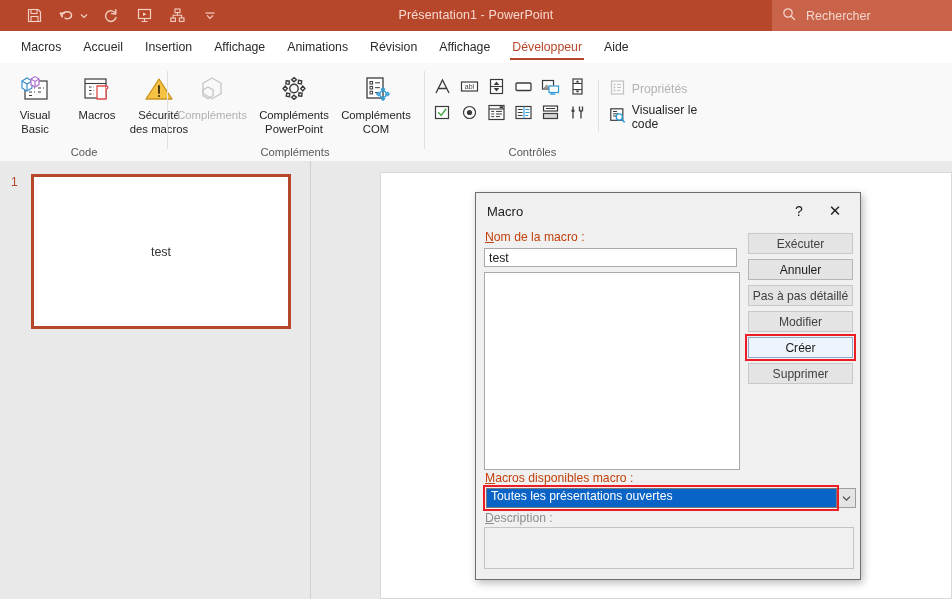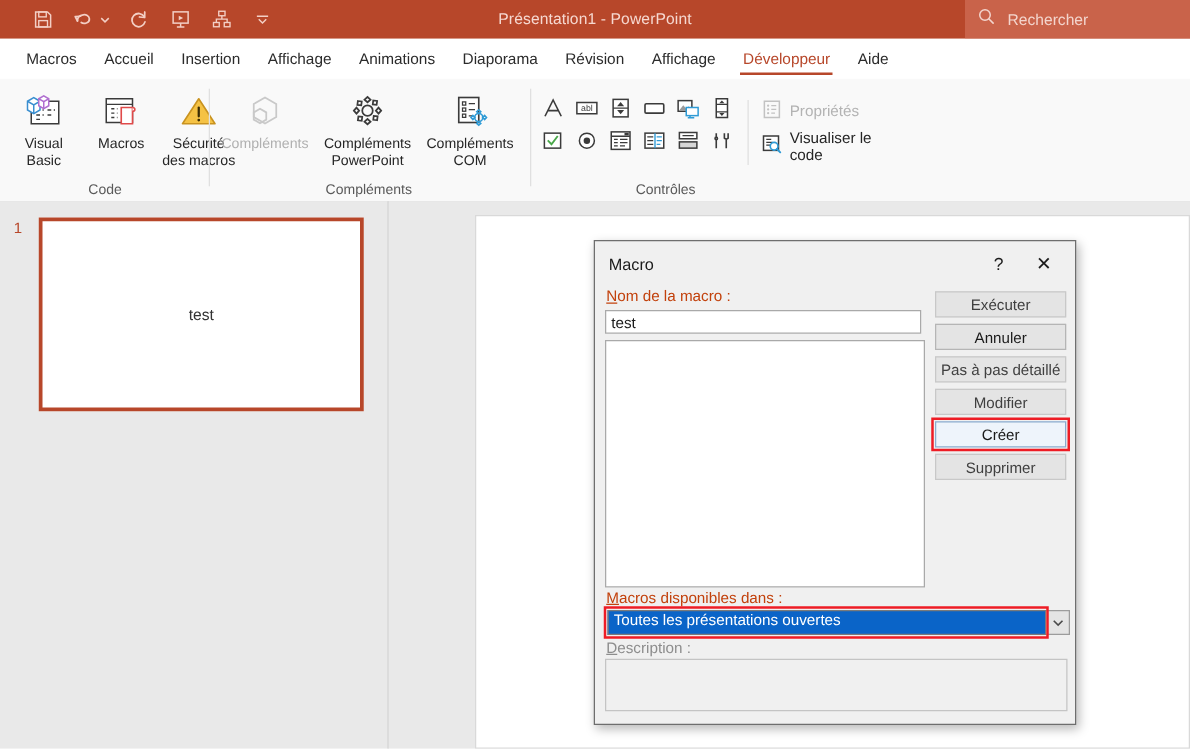--- a/index.html
+++ b/index.html
@@ -439,21 +439,20 @@
       <span class="ph">Rechercher</span>
     </div>
   </div>
 
   <div class="tabbar">
     <div class="tab">Macros</div>
     <div class="tab">Accueil</div>
     <div class="tab">Insertion</div>
     <div class="tab">Affichage</div>
     <div class="tab">Animations</div>
-    <div class="tab">Diaporama</div>
     <div class="tab">Révision</div>
     <div class="tab">Affichage</div>
     <div class="tab active">Développeur</div>
     <div class="tab">Aide</div>
   </div>
 
   <div class="ribbon">
 
     <div class="rgroup" style="left:0px; width:168px;">
       <div class="rgroup-items" style="padding-left:4px;">
@@ -718,21 +717,21 @@
   </div>
   <div class="dbtn highlight" style="top:337px;">
     <span>Créer</span>
   </div>
   <div class="redbox" style="left:745px; top:334px; width:111px; height:27px;"></div>
   <div class="dbtn disabled" style="top:363px;">
     <span>Supprimer</span>
   </div>
 
   <div class="fld-label" style="left:485px; top:471px;">
-    <span class="u">M</span><span>acros disponibles dans :</span>
+    <span class="u">M</span><span>acros disponibles macro :</span>
   </div>
 
   <div class="combo">
     <span class="val">Toutes les présentations ouvertes</span>
   </div>
   <div class="combo-arrow">
     <svg width="9" height="7" viewBox="0 0 9 7">
         <path d="M1 1.6 L4.5 5.1 L8 1.6" fill="none" stroke="#4a4a4a" stroke-width="1.3"></path>
       </svg>
   </div>

